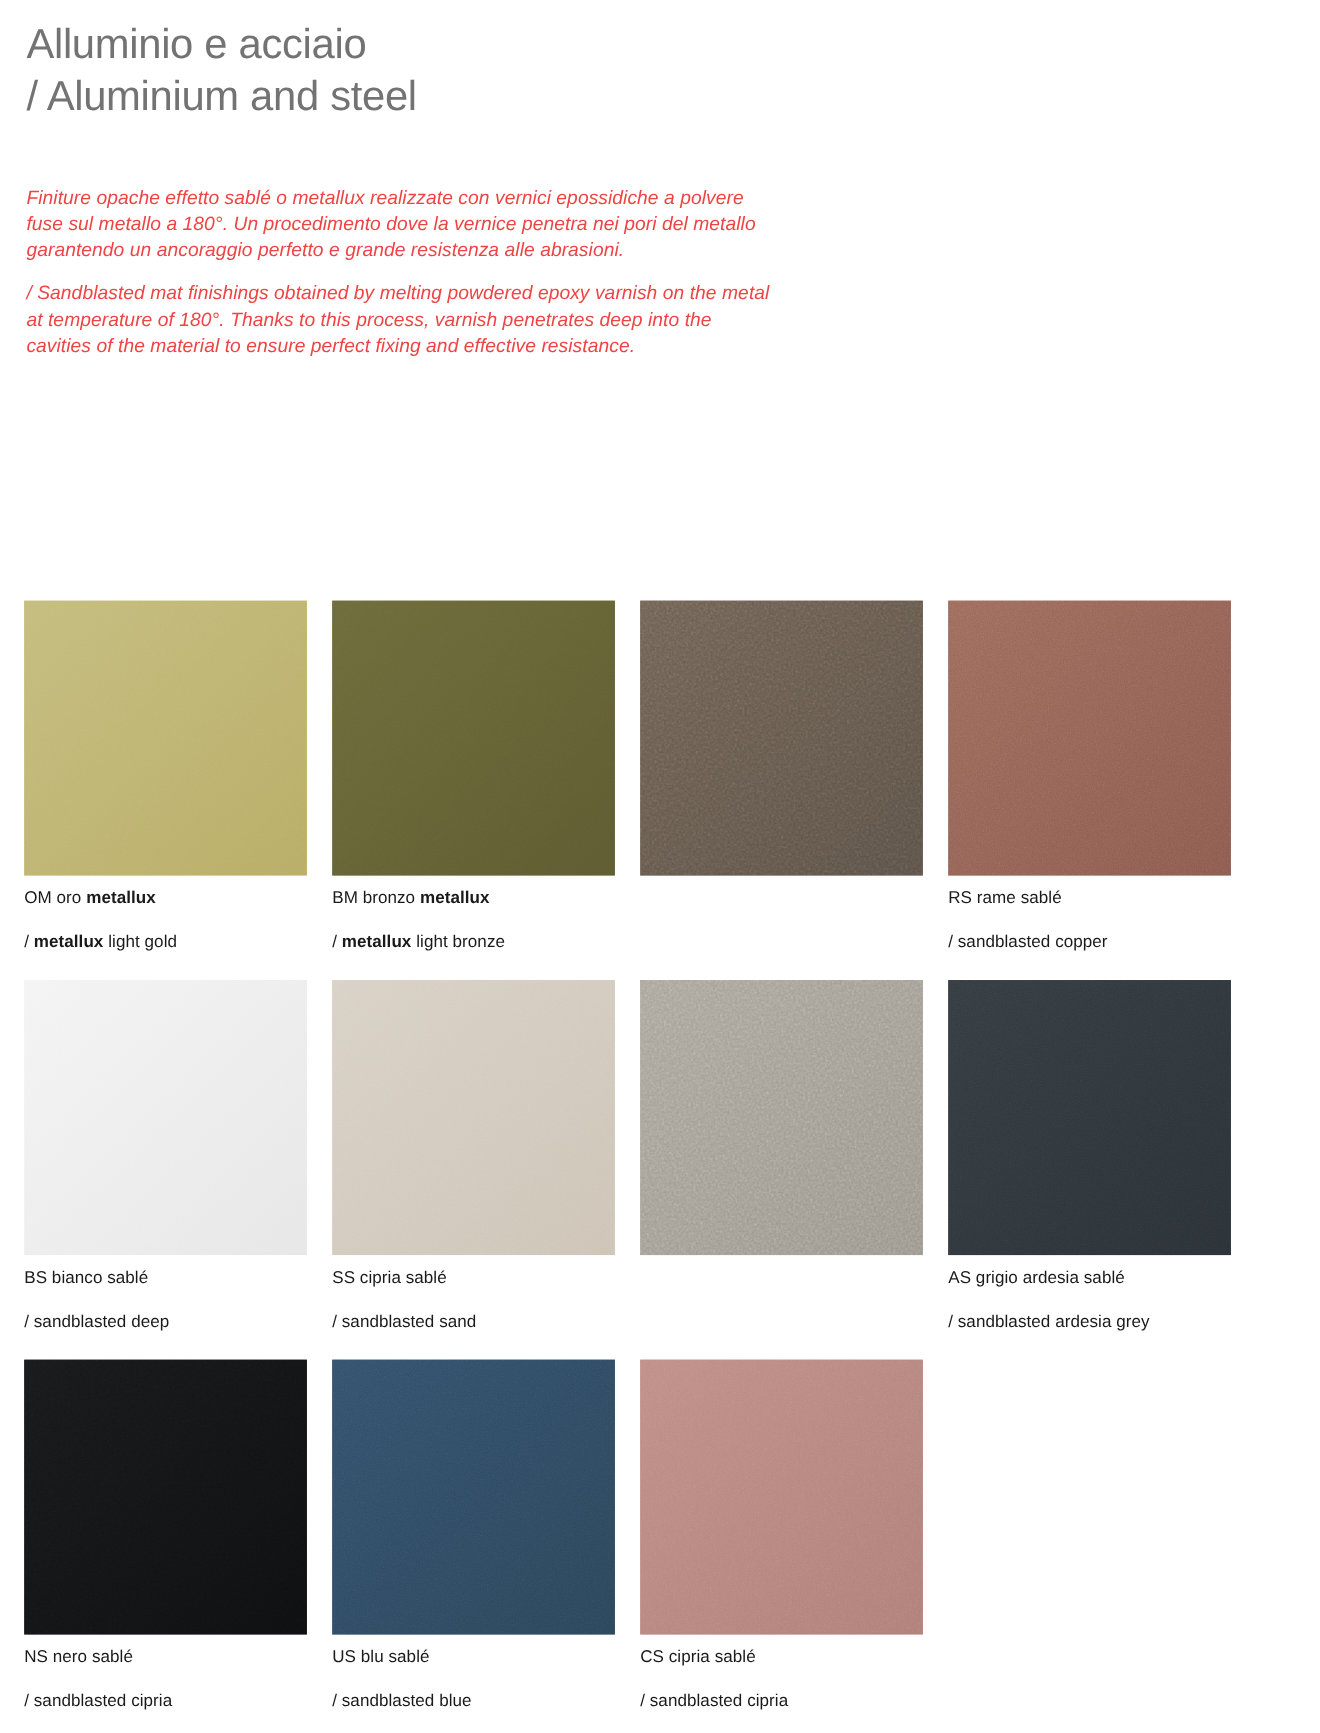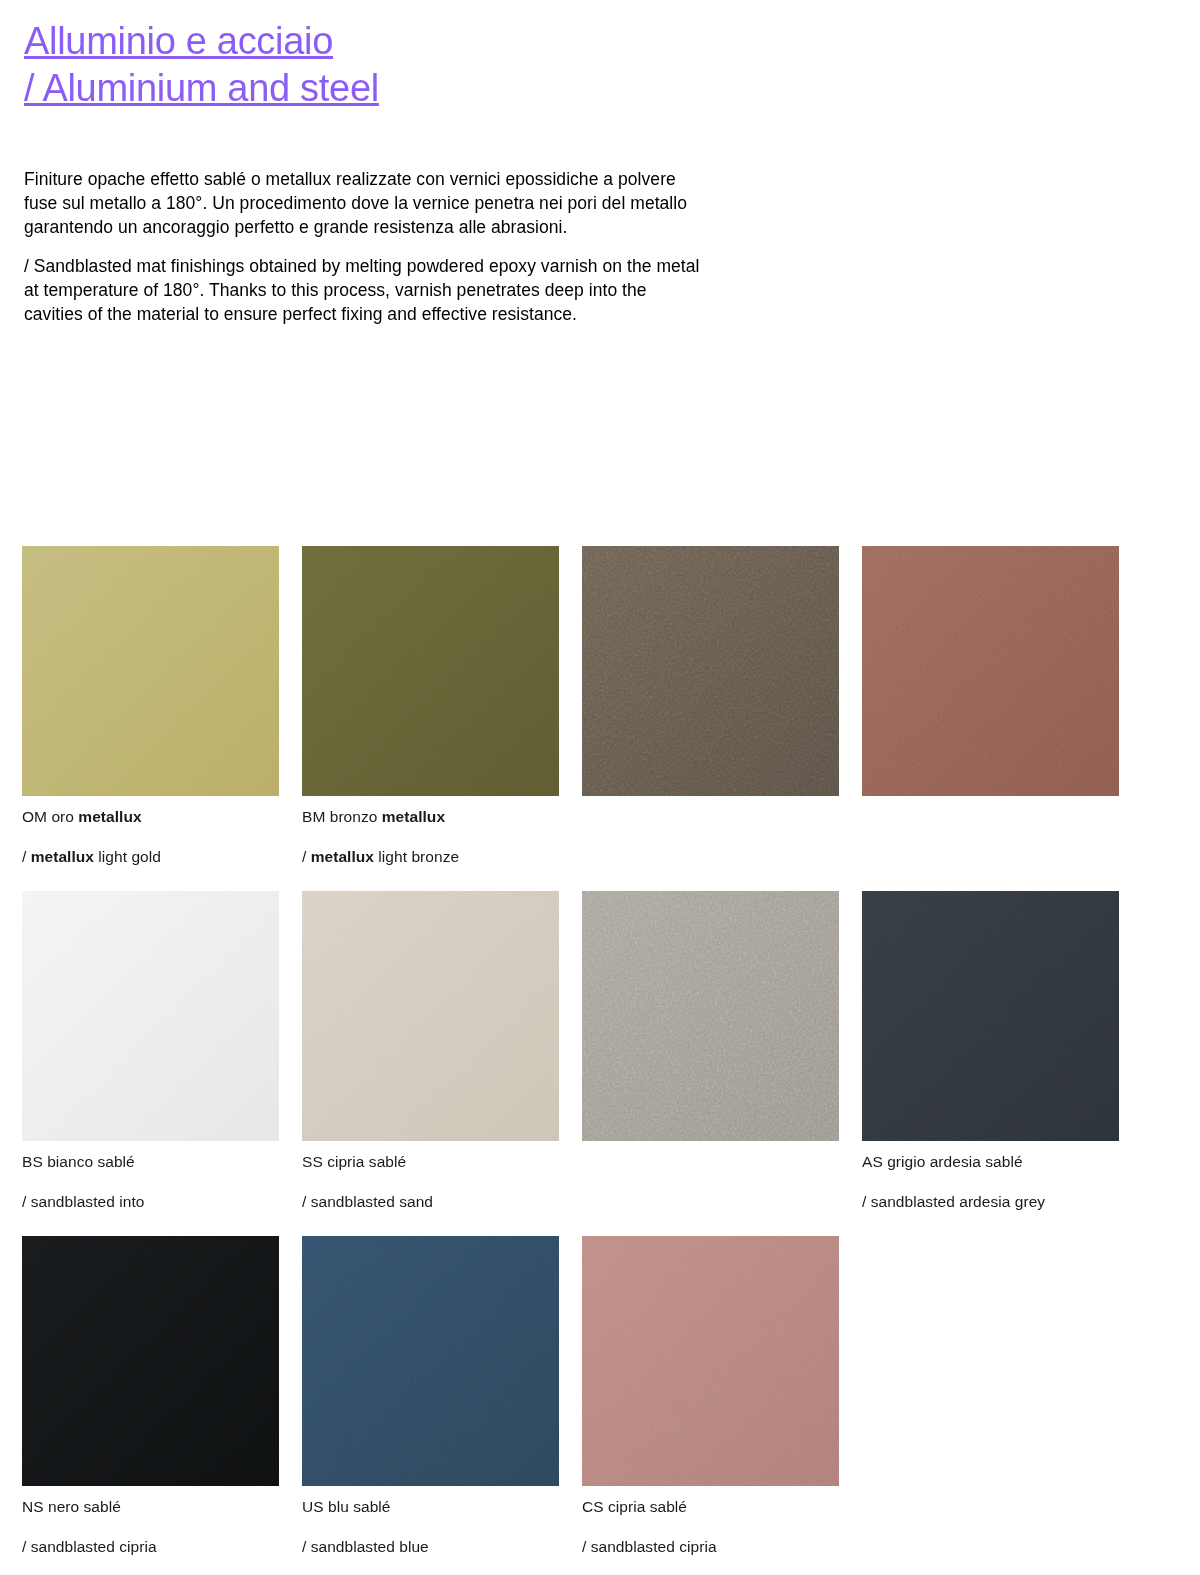--- a/index.html
+++ b/index.html
@@ -28,39 +28,39 @@
     position: absolute;
     left: 24px;
     top: 18px;
     width: 900px;
   }
   .title {
     font-size: 38px;
     line-height: 1.23;
     font-weight: 400;
     letter-spacing: -0.3px;
-    color: #8b5cf6;
+    color: #737373;
     margin: 0;
     white-space: pre-line;
-    text-decoration: underline;
   }
 
   
   .intro {
     position: absolute;
     left: 24px;
     top: 168px;
     width: 680px;
   }
   .intro p {
     margin: 0 0 16px 0;
     font-size: 17.5px;
     line-height: 1.36;
-    color: #000000;
+    color: #ef4444;
     letter-spacing: 0.05px;
+    font-style: italic;
   }
 
   
   .grid {
     position: absolute;
     left: 22px;
     top: 546px;
     width: 1156px;
     display: grid;
     grid-template-columns: repeat(4, 257px);
@@ -173,39 +173,40 @@
               </linearGradient>
               <filter id="f6" x="0" y="0" width="100%" height="100%">
                 <feTurbulence type="fractalNoise" baseFrequency="0.9" numOctaves="4" seed="6" stitchTiles="stitch"></feTurbulence>
                 <feColorMatrix type="saturate" values="0"></feColorMatrix>
               </filter>
             </defs>
             <rect x="0" y="0" width="257" height="250" fill="url(#g6)"></rect>
             <rect x="0" y="0" width="257" height="250" filter="url(#f6)" opacity="0.30" style="mix-blend-mode: overlay;"></rect>
           </svg>
         </div>
+        <div class="caption"><span class="l1">RS rame sablé</span><span class="l2">/ sandblasted copper</span></div>
       </div>
       <div class="swatch-cell">
         <div class="swatch" style="background: rgb(244, 244, 244);">
           <svg class="tex" width="257" height="250" viewBox="0 0 257 250" preserveAspectRatio="none">
             <defs>
               <linearGradient id="g7" x1="0" y1="0" x2="1" y2="1">
                 <stop offset="0%" stop-color="#f4f4f4"></stop>
                 <stop offset="100%" stop-color="#e6e6e6"></stop>
               </linearGradient>
               <filter id="f7" x="0" y="0" width="100%" height="100%">
                 <feTurbulence type="fractalNoise" baseFrequency="0.9" numOctaves="4" seed="7" stitchTiles="stitch"></feTurbulence>
                 <feColorMatrix type="saturate" values="0"></feColorMatrix>
               </filter>
             </defs>
             <rect x="0" y="0" width="257" height="250" fill="url(#g7)"></rect>
             <rect x="0" y="0" width="257" height="250" filter="url(#f7)" opacity="0.30" style="mix-blend-mode: overlay;"></rect>
           </svg>
         </div>
-        <div class="caption"><span class="l1">BS bianco sablé</span><span class="l2">/ sandblasted into</span></div>
+        <div class="caption"><span class="l1">BS bianco sablé</span><span class="l2">/ sandblasted deep</span></div>
       </div>
       <div class="swatch-cell">
         <div class="swatch" style="background: rgb(217, 209, 198);">
           <svg class="tex" width="257" height="250" viewBox="0 0 257 250" preserveAspectRatio="none">
             <defs>
               <linearGradient id="g8" x1="0" y1="0" x2="1" y2="1">
                 <stop offset="0%" stop-color="#d9d1c6"></stop>
                 <stop offset="100%" stop-color="#cdc4b6"></stop>
               </linearGradient>
               <filter id="f8" x="0" y="0" width="100%" height="100%">

